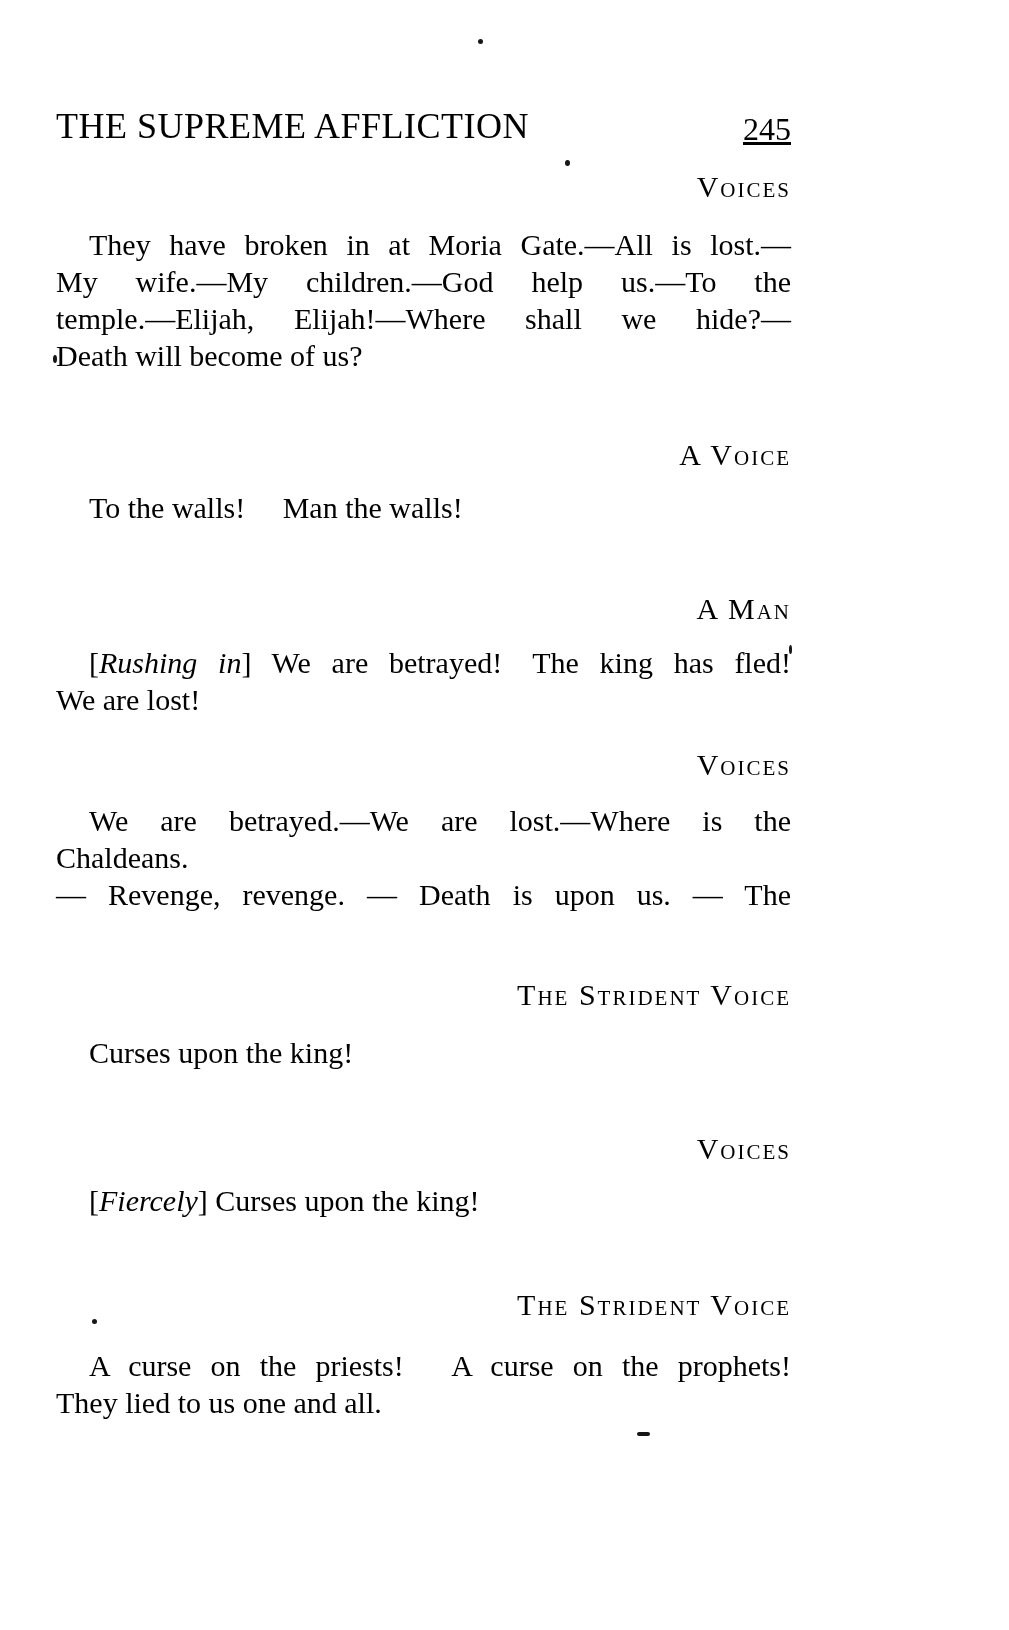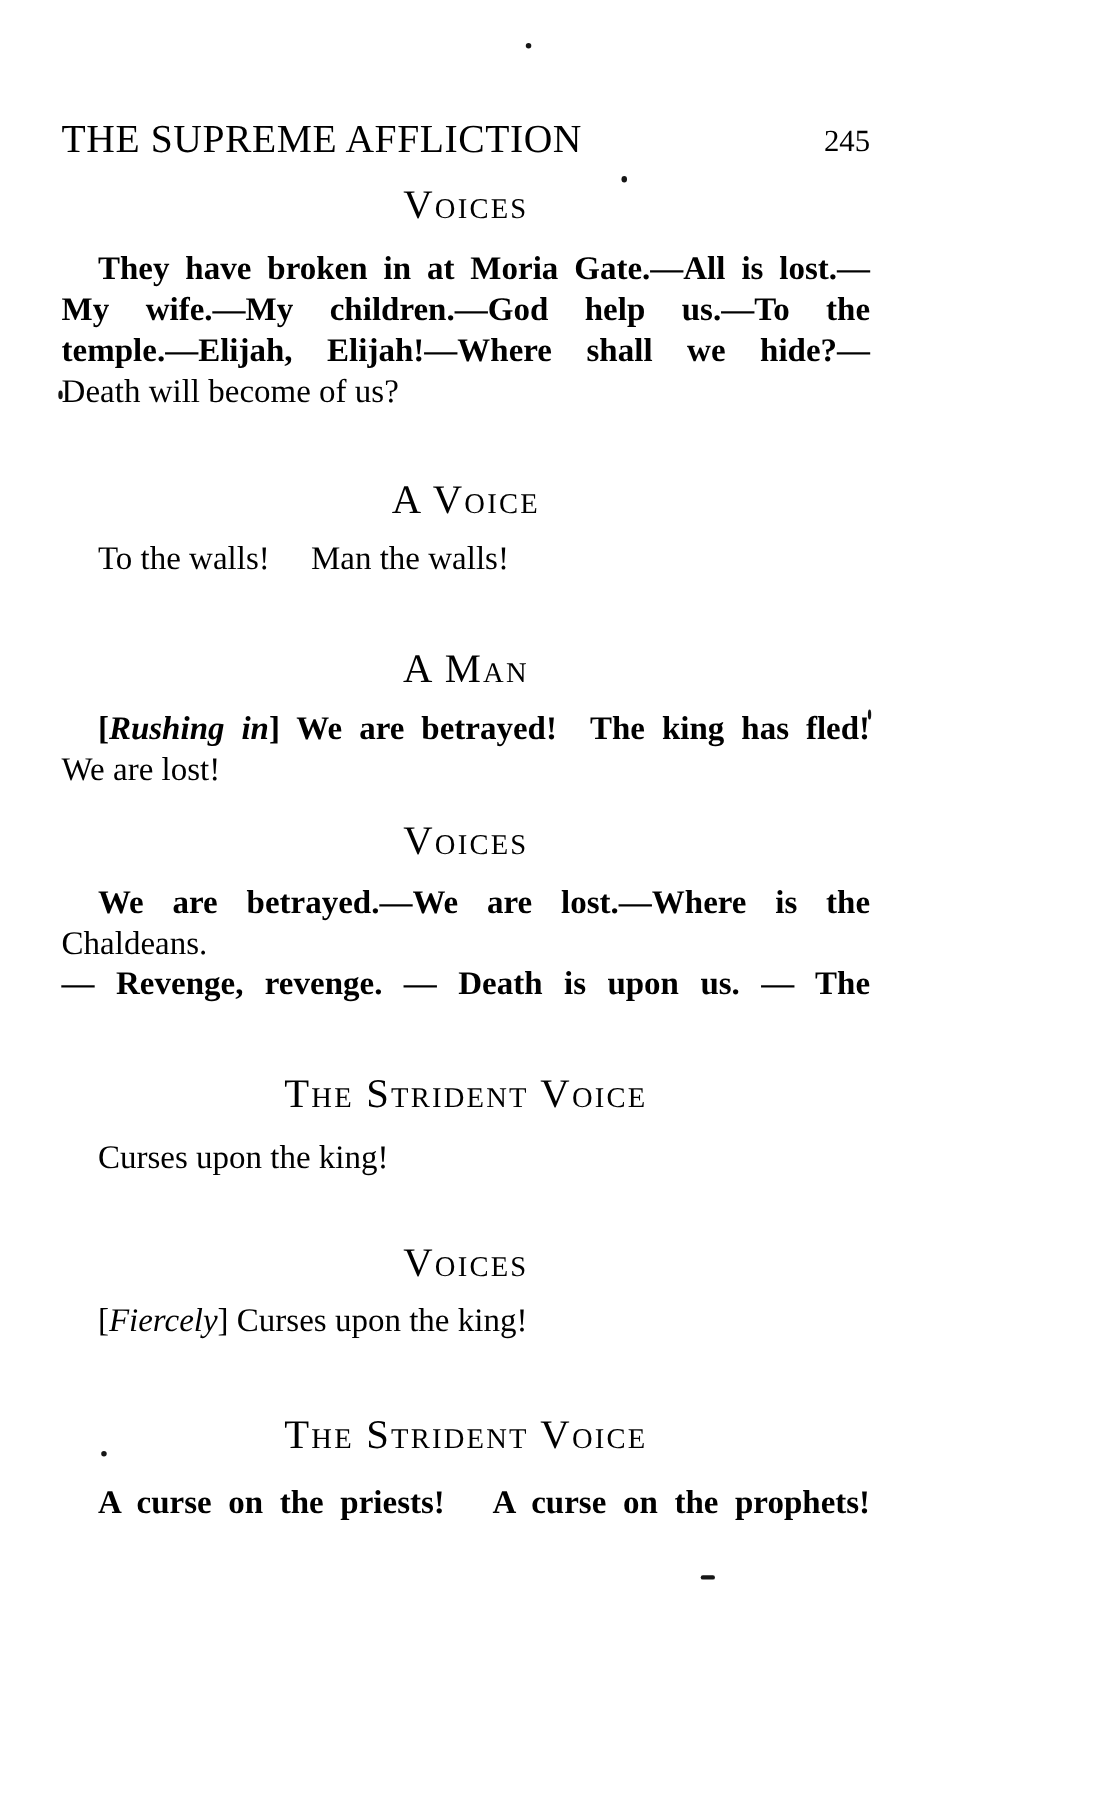--- a/index.html
+++ b/index.html
@@ -26,36 +26,37 @@
   .title {
     text-align: left;
     font-size: 36px;
     line-height: 42px;
     letter-spacing: 0.5px;
   }
   .page-number {
     position: absolute;
     right: 0;
     top: 6px;
-    font-size: 28px;
+    font-size: 32px;
     line-height: 36px;
+    text-decoration: underline;
   }
 
   
   .heading {
-    text-align: center;
+    text-align: right;
     font-variant: small-caps;
-    font-size: 37px;
+    font-size: 30px;
     line-height: 34px;
     letter-spacing: 2px;
   }
 
   
   .line { font-size: 30px; line-height: 37px; }
-  .just { text-align: justify; text-align-last: justify; text-justify: inter-word; font-weight: bold; }
+  .just { text-align: justify; text-align-last: justify; text-justify: inter-word; }
   .indent { text-indent: 33px; }
   .stage { font-style: italic; }
   .bracket { font-style: normal; }
 
   
   .speck { position: absolute; background: #161616; border-radius: 50%; }
   .speck.dash { border-radius: 2px; }
 </style>
 </head>
 <body>
@@ -100,20 +101,21 @@
     </div>
 
     <div class="block heading" style="top:1132px">Voices</div>
     <div class="block" style="top:1182px">
       <div class="line indent"><span class="stage"><span class="bracket">[</span><span>Fiercely</span><span class="bracket">]</span></span><span> Curses upon the king!</span></div>
     </div>
 
     <div class="block heading" style="top:1288px">The Strident Voice</div>
     <div class="block" style="top:1347px">
       <div class="line just indent">A curse on the priests!  A curse on the prophets!</div>
+      <div class="line">They lied to us one and all.</div>
     </div>
 
   </div>
 
   <div class="speck" style="left:478px; top:39px;  width:5px;  height:5px;"></div>
   <div class="speck" style="left:565px; top:160px; width:5px;  height:6px;"></div>
   <div class="speck" style="left:53px;  top:355px; width:4px;  height:8px;"></div>
   <div class="speck" style="left:789px; top:645px; width:3px;  height:9px;"></div>
   <div class="speck" style="left:92px;  top:1319px; width:5px; height:5px;"></div>
   <div class="speck dash" style="left:637px; top:1432px; width:13px; height:4px;"></div>

